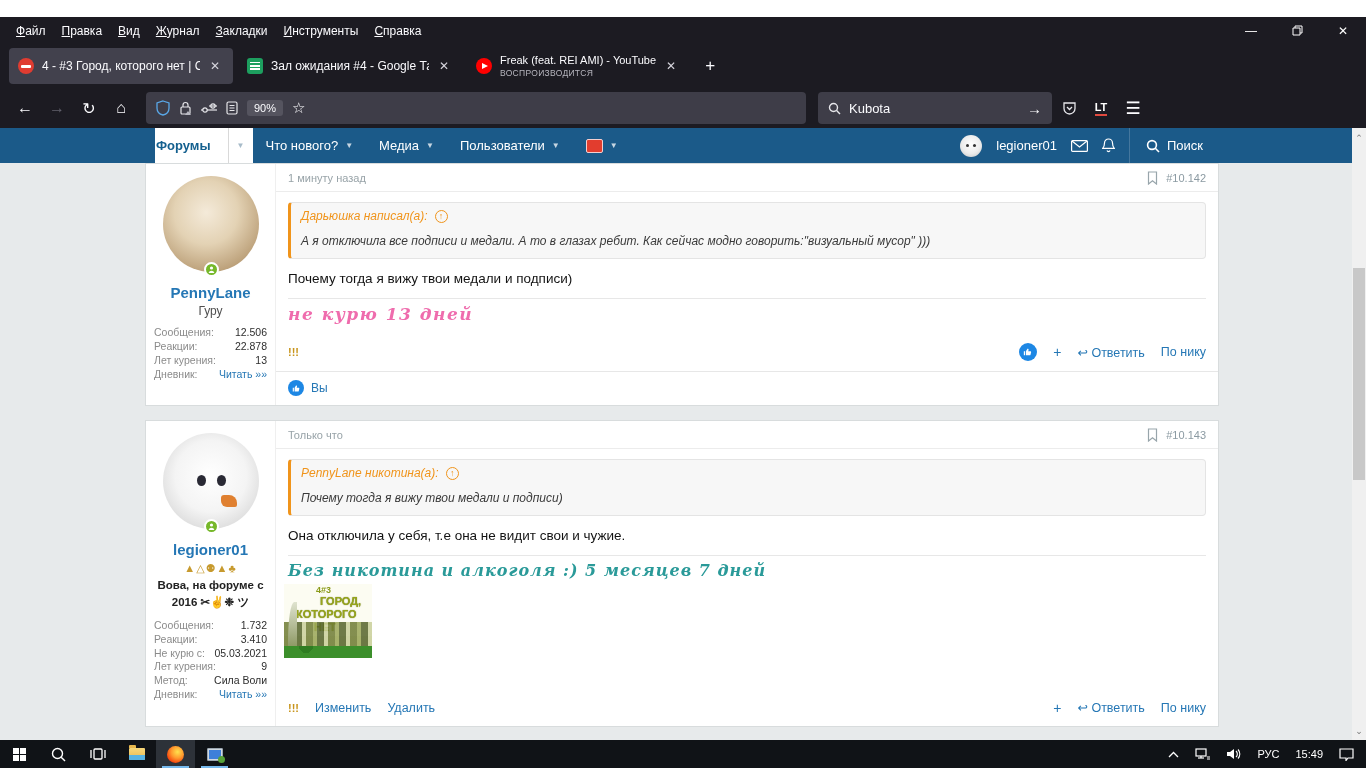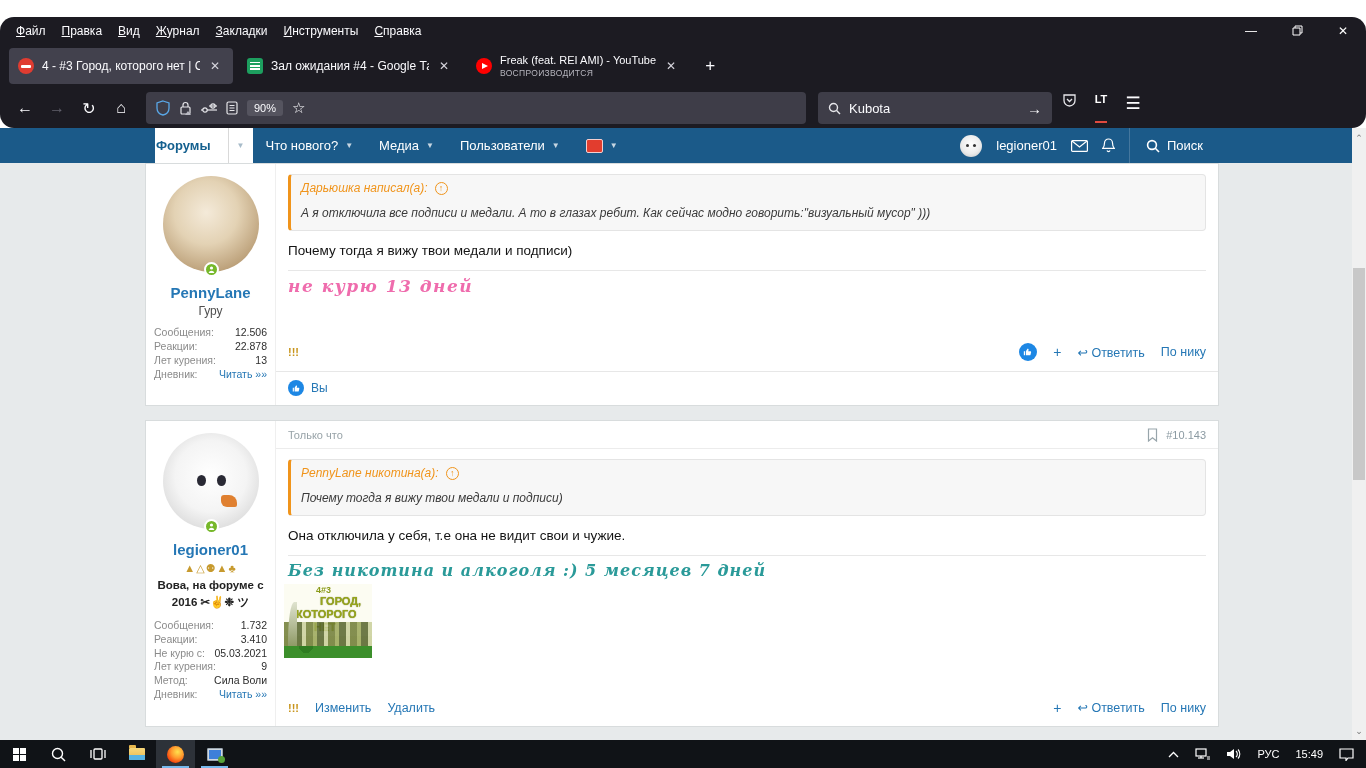--- a/index.html
+++ b/index.html
@@ -2,21 +2,21 @@
 <html><head>
 <meta charset="utf-8">
 <style>
   * { margin:0; padding:0; box-sizing:border-box; }
   html,body { width:1366px; height:768px; overflow:hidden; font-family:"Liberation Sans",sans-serif; background:#fff; }
 
   
   .desktop-strip { height:17px; background:#ffffff; }
 
   
-  .browser-chrome { background:#1c1b22;border-radius:14px; }
+  .browser-chrome { background:#1c1b22; }
   .menubar { height:27px; display:flex; align-items:center; padding-left:8px; color:#fbfbfe; font-size:12px; }
   .menu-item { display:inline-block; padding:4px 8px; cursor:default; }
   .menu-item::first-letter { text-decoration:underline; }
   .win-controls { margin-left:auto; display:flex; height:27px; }
   .win-btn { width:46px; height:27px; display:flex; align-items:center; justify-content:center; color:#fff; font-size:12px; }
 
   .tabbar { height:44px; display:flex; align-items:center; padding-left:4px; }
   .tab { height:36px; border-radius:4px; display:flex; align-items:center; padding:0 9px; margin-left:5px; max-width:224px; min-width:200px; color:#fbfbfe; }
   .tab.active { background:#42414d; }
   .tab-favicon { width:16px; height:16px; flex:0 0 16px; margin-right:8px; position:relative; }
@@ -39,21 +39,21 @@
   .nav-btn.disabled { color:#62616c; }
   .urlbar { width:660px; height:32px; background:#3e3d48; border-radius:4px; display:flex; align-items:center; padding:0 10px; gap:9px; margin-left:8px; }
   .urlbar .icn { display:flex; align-items:center; }
   .url-text { flex:1; font-size:12.5px; color:#b8b7c0; white-space:nowrap; overflow:hidden; }
   .url-text .domain { color:#fbfbfe; }
   .zoom-pill { background:#55545f; color:#fbfbfe; font-size:11px; padding:2px 7px; border-radius:3px; }
   .star { color:#fbfbfe; font-size:15px; }
   .searchbar { width:234px; height:32px; background:#3e3d48; border-radius:4px; display:flex; align-items:center; padding:0 10px; gap:8px; margin-left:10px; }
   .search-input { background:transparent; border:none; outline:none; color:#fbfbfe; font-size:13px; width:130px; font-family:"Liberation Sans",sans-serif; }
   .go-arrow { margin-left:auto; color:#fbfbfe; font-size:15px; }
-  .ext-btn { width:30px; height:30px; display:flex; justify-content:center; color:#fbfbfe; }
+  .ext-btn { width:30px; height:30px; display:flex; align-items:center; justify-content:center; color:#fbfbfe; }
   .lt-badge { font-size:11px; font-weight:bold; color:#fff; border-bottom:2px solid #e04a3f; padding-bottom:1px; }
   .hamburger { font-size:17px; color:#fbfbfe; }
 
   
   .content { position:relative; height:612px; background:#e7eaeb; overflow:hidden; }
 
   .forumnav { height:35px; background:#1b5a89; display:flex; align-items:stretch; padding-left:155px; }
   .fnav-item { display:flex; align-items:center; gap:7px; padding:0 13px; color:#fff; font-size:13px; }
   .fnav-item.active { background:#fff; color:#14608f; font-weight:bold; padding:0 0 0 1px; }
   .fnav-item.active .label { padding-right:10px; }
@@ -335,20 +335,29 @@
               <span class="stat-label">Лет курения:</span>
               <span class="stat-value">13</span>
             </div>
           <div class="stat-row">
               <span class="stat-label">Дневник:</span>
               <span class="stat-value link">Читать »»</span>
             </div>
         </div>
       </div>
       <div class="post-main">
+        <div class="post-header">
+          <span>1 минуту назад</span>
+          <span class="post-id">
+            <svg class="icon-svg" width="11" height="14" viewBox="0 0 11 14">
+                <path d="M1.5 1h8v12l-4-3.2L1.5 13z" fill="none" stroke="#98a5ab" stroke-width="1.2"></path>
+              </svg>
+            <span>#10.142</span>
+          </span>
+        </div>
         <div class="quote-block">
           <div class="quote-head">
             <span>Дарьюшка написал(а):</span>
             <span class="quote-up">↑</span>
           </div>
           <div class="quote-body">А я отключила все подписи и медали. А то в глазах ребит. Как сейчас модно говорить:"визуальный мусор" )))</div>
         </div>
         <div class="post-message">Почему тогда я вижу твои медали и подписи)</div>
         <div class="sig-sep"></div>
         <div class="signature sig-pink">не курю  13 дней</div>

